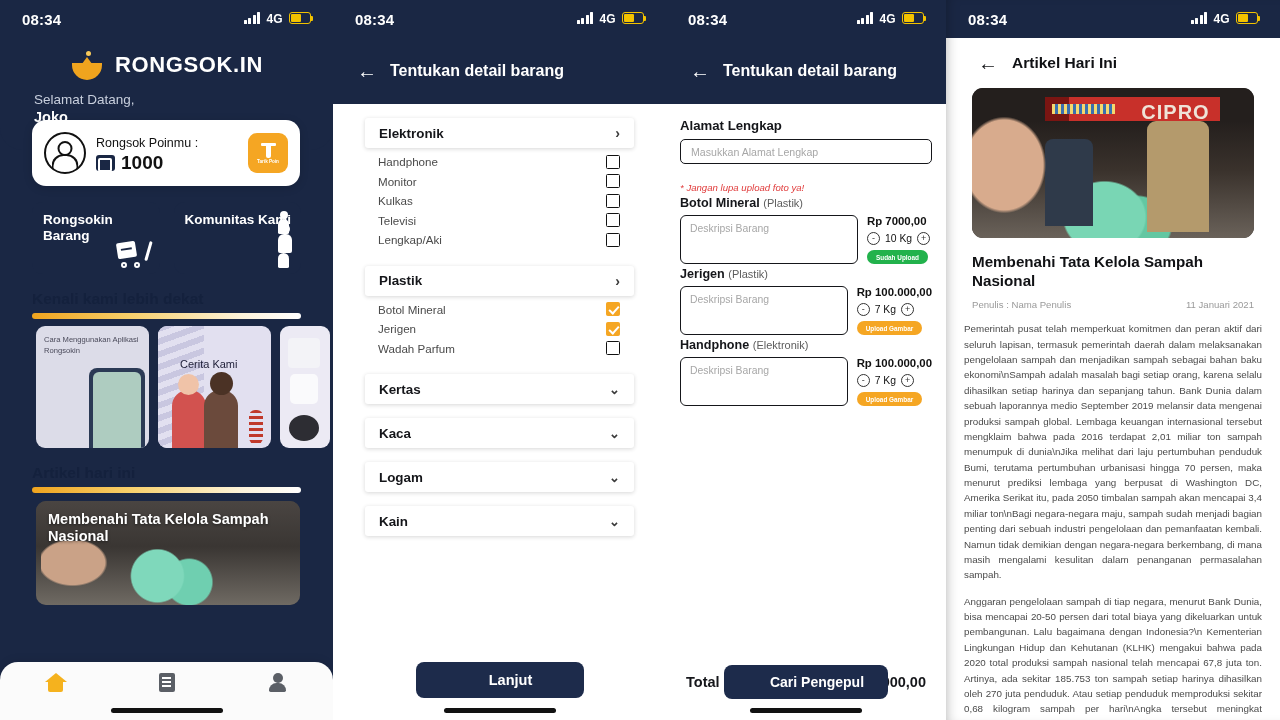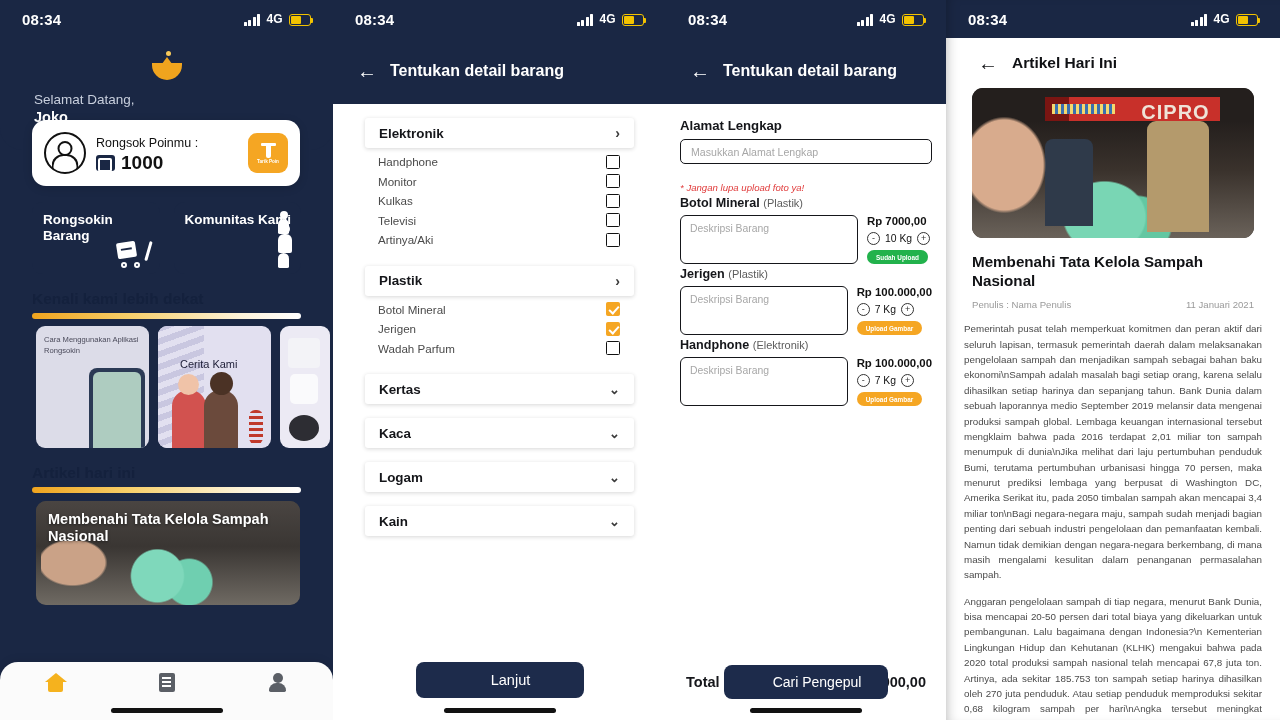--- a/index.html
+++ b/index.html
@@ -14,21 +14,21 @@
   
   .panel { position: absolute; top: 0; height: 720px; overflow: hidden; background:#fff; }
   .navy { background: #1a2744; }
 
   .statusbar {
     height: 38px; display: flex; align-items: center;
     justify-content: space-between; padding: 0 22px;
     color: #fff; font-size: 15px; font-weight: 700;
     letter-spacing: .2px;
   }
-  .sb-right { display: flex; align-items: flex-end; gap: 6px; }
+  .sb-right { display: flex; align-items: flex-start; gap: 6px; }
   .sig { display: flex; align-items: flex-end; gap: 1.5px; height: 12px; }
   .sig i { display:block; width: 3px; background: #fff; border-radius: .5px; }
   .sig i:nth-child(1){height:4px}.sig i:nth-child(2){height:6px}
   .sig i:nth-child(3){height:9px}.sig i:nth-child(4){height:12px}
   .net { font-size: 12px; font-weight: 700; letter-spacing:.3px; }
   .batt { width: 22px; height: 12px; border: 1.6px solid #f2c200; border-radius: 3px;
           position: relative; padding: 1.3px; }
   .batt::after { content:""; position:absolute; right:-3.4px; top:3px; width:2.4px;
                  height:5px; background:#f2c200; border-radius:0 1px 1px 0; }
   .batt span { display:block; height:100%; width:55%; background:#f2c200; border-radius:1px; }
@@ -166,21 +166,21 @@
   .opt { display:flex; align-items:center; justify-content:space-between;
     padding: 0 14px 0 13px; height: 19.5px; font-size: 11.6px; color:#4a4a4a; }
   .opts { padding: 4px 0 2px; }
   .cb { width: 14px; height: 14px; border: 1.6px solid #111; border-radius: 1.5px; background:#fff; }
   .cb.on { background:#f5a623; border-color:#f5a623; position:relative; }
   .cb.on::after { content:""; position:absolute; left:4px; top:1px; width:4px; height:8px;
     border:solid #fff; border-width: 0 2px 2px 0; transform: rotate(42deg); }
 
   .btn-primary { position:absolute; bottom: 22px; left: 50%; transform: translateX(-50%);
     width: 168px; height: 36px; background:#1d2b4b; color:#fff; border-radius: 8px;
-    display:flex; align-items:center; justify-content:center; font-size: 14.5px; font-weight:400;padding-left:22px; }
+    display:flex; align-items:center; justify-content:center; font-size: 14.5px; font-weight:700;padding-left:22px; }
 
   
   #p3 { left: 666px; width: 280px; }
   .p3body { background:#fff; height: 654px; padding: 14px 14px 0; position:relative; }
   .flabel { font-size: 13.2px; font-weight: 800; color:#15161a; }
   .addr-in { width: 100%; height: 25px; border: 1.4px solid #15161a; border-radius: 5px;
     margin-top: 6px; display:flex; align-items:center; padding: 0 10px;
     font-size: 10.6px; color:#a7a7a7; }
   .warn { color:#e03a3a; font-size: 9.6px; font-style: italic; margin-top: 18px; }
   .itm-title { font-size: 12.6px; font-weight: 800; color:#15161a; margin-top: 3px; }
@@ -259,20 +259,21 @@
             </span>
         </span>
       </div>
 
       <div class="brandrow">
         <span class="logo-badge">
           <span class="bowl"></span>
             <span class="tri"></span>
             <span class="dot"></span>
         </span>
+        <span class="brandname">RONGSOK.IN</span>
       </div>
 
       <div class="welcome">
         <span>Selamat Datang,</span>
         <b>Joko</b>
       </div>
     </div>
 
     <div class="poin-card">
       <span class="avatar-ring"></span>
@@ -396,21 +397,21 @@
           </div>
           <div class="opt">
             <span>Kulkas</span>
             <span class="cb"></span>
           </div>
           <div class="opt">
             <span>Televisi</span>
             <span class="cb"></span>
           </div>
           <div class="opt">
-            <span>Artinya/Aki</span>
+            <span>Lengkap/Aki</span>
             <span class="cb"></span>
           </div>
         </div>
       </div>
 
       <div class="acc">
         <div class="acc-head gap">
           <span>Plastik</span>
           <span class="chev rt">›</span>
         </div>

